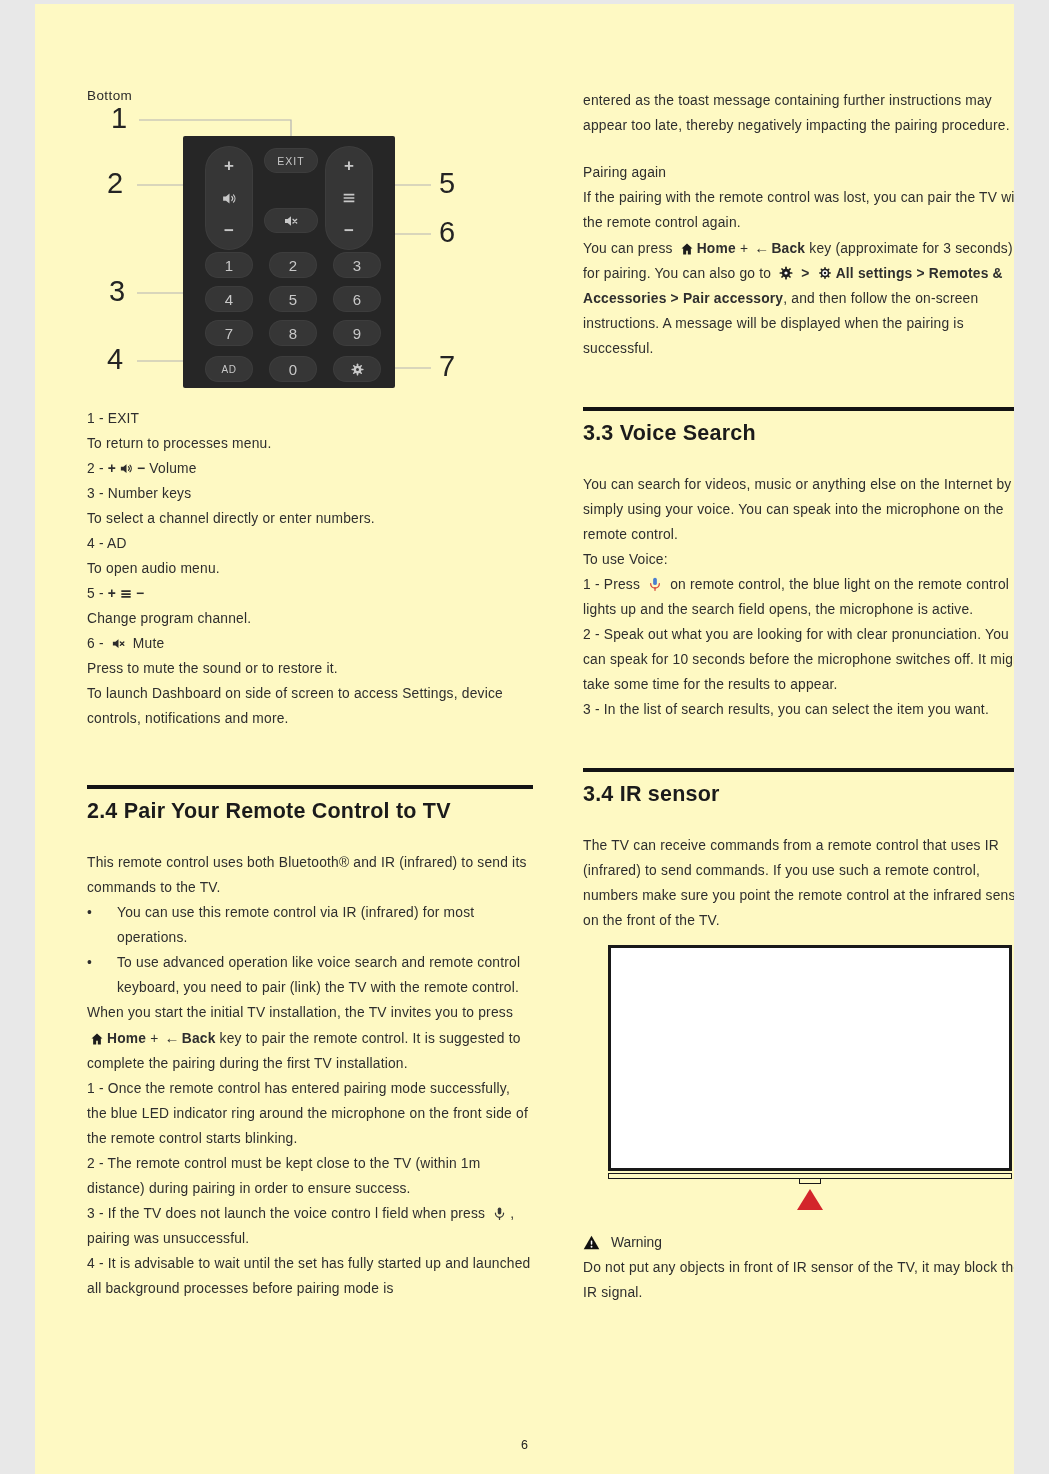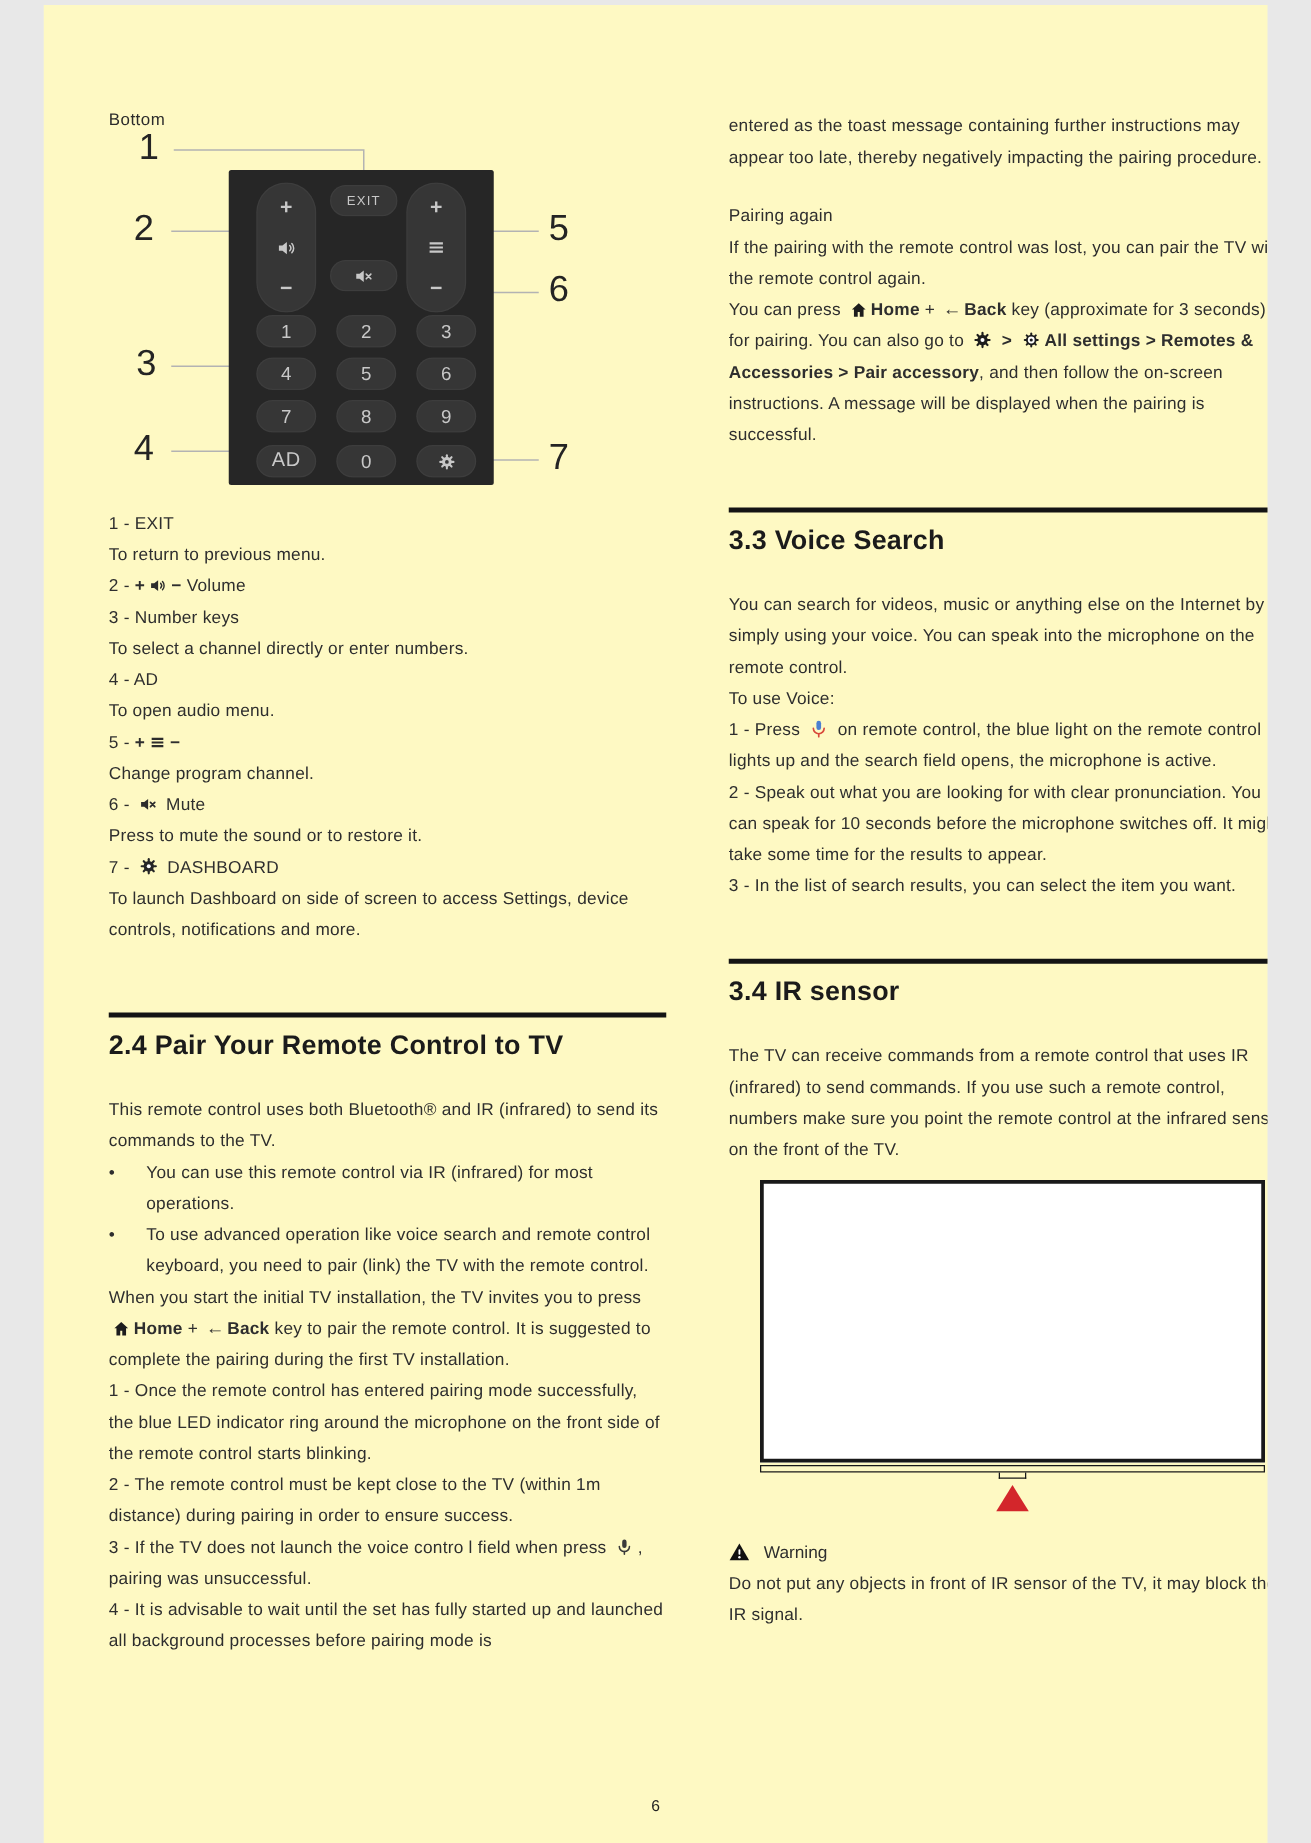--- a/index.html
+++ b/index.html
@@ -27,21 +27,21 @@
   .callout{position:absolute;font-size:29px;font-weight:500;color:#242424;line-height:1;}
   .callout-lines{position:absolute;left:0;top:0;}
   .remote{position:absolute;left:96px;top:48px;width:212px;height:252px;background:#262626;border-radius:2px;}
   .rkey{position:absolute;background:#363636;color:#c8c8c8;display:flex;align-items:center;justify-content:center;
         box-shadow:inset 0 0 0 1px rgba(255,255,255,0.04);}
   .pill{width:48px;height:26px;border-radius:13px;font-size:15px;}
   .wpill{width:54px;height:25px;border-radius:12.5px;}
   .rocker{width:48px;height:104px;border-radius:24px;flex-direction:column;justify-content:space-between;padding:11px 0;box-sizing:border-box;}
   .rocker .pm{font-size:17px;font-weight:700;line-height:1;}
   .exit-txt{font-size:10.5px;letter-spacing:1px;}
-  .ad-txt{font-size:16px;letter-spacing:0.5px;}
+  .ad-txt{font-size:10px;letter-spacing:0.5px;}
   
   .tv-wrap{margin:12px 0 0 25px;width:404px;}
   .tv-screen{height:226px;border:3px solid #191919;background:#fff;box-sizing:border-box;}
   .tv-bar{height:6px;border:1.5px solid #191919;margin-top:2px;box-sizing:border-box;}
   .tv-notch{width:22px;height:5px;border:1.5px solid #191919;border-top:none;margin:0 auto;box-sizing:border-box;}
   .tv-tri{width:0;height:0;border-left:13px solid transparent;border-right:13px solid transparent;
           border-bottom:21px solid #d3262b;margin:5px auto 0;}
   .warn-head{display:flex;align-items:center;gap:11px;margin-top:20px;font-size:13.8px;line-height:25px;}
   .page-num{position:absolute;left:0;right:0;bottom:26px;text-align:center;font-size:12.5px;color:#222;}
   .mic-colored .mic-body{fill:#4c7fd0;}
@@ -137,21 +137,21 @@
                 <circle cx="12" cy="12" r="2.4" fill="#363636"></circle>
               </svg>
           </span>
         </div>
       </div>
     </div>
 
     <div>
       <div>
         <p>1 - EXIT</p>
-        <p>To return to previous menu.</p>
+        <p>To return to processes menu.</p>
       </div>
       <div>
         <p>
           <span>2 -</span>
           <span class="opk">+</span><span class="icn"><svg width="15" height="15" viewBox="0 0 24 24">
                 <path d="M3 9v6h4l5 4V5L7 9H3z" fill="#2c2c2c"></path>
                 <path d="M15.2 9a4.4 4.4 0 010 6" stroke="#2c2c2c" stroke-width="1.8" fill="none" stroke-linecap="round"></path>
                 <path d="M17.6 6.8a7.6 7.6 0 010 10.4" stroke="#2c2c2c" stroke-width="1.8" fill="none" stroke-linecap="round"></path>
               </svg></span><span class="opk">−</span>
           <span>Volume</span>
@@ -179,34 +179,20 @@
           <span>6 -</span>
           <span class="icn"><svg width="15" height="15" viewBox="0 0 24 24">
                 <path d="M3 9v6h4l5 4V5L7 9H3z" fill="#2c2c2c"></path>
                 <path d="M15 9.5l5.5 5.5M20.5 9.5L15 15" stroke="#2c2c2c" stroke-width="2.2" stroke-linecap="round"></path>
               </svg></span>
           <span>Mute</span>
         </p>
         <p>Press to mute the sound or to restore it.</p>
       </div>
       <div>
-        <p>
-          <span>7 -</span>
-          <span class="icn"><svg width="16" height="16" viewBox="0 0 24 24">
-                <g fill="#262626">
-                  <rect x="10.7" y="2.2" width="2.6" height="19.6" rx="1.3"></rect>
-                  <rect x="10.7" y="2.2" width="2.6" height="19.6" rx="1.3" transform="rotate(45 12 12)"></rect>
-                  <rect x="10.7" y="2.2" width="2.6" height="19.6" rx="1.3" transform="rotate(90 12 12)"></rect>
-                  <rect x="10.7" y="2.2" width="2.6" height="19.6" rx="1.3" transform="rotate(135 12 12)"></rect>
-                  <circle cx="12" cy="12" r="6.2"></circle>
-                </g>
-                <circle cx="12" cy="12" r="2.4" fill="#fff"></circle>
-              </svg></span>
-          <span>DASHBOARD</span>
-        </p>
         <p>To launch Dashboard on side of screen to access Settings, device controls, notifications and more.</p>
       </div>
     </div>
 
     <div class="section">
       <div class="section-head">
         <h2>2.4 Pair Your Remote Control to TV</h2>
       </div>
       <p>This remote control uses both Bluetooth® and IR (infrared) to send its commands to the TV.</p>
       <div class="bullet-row">

